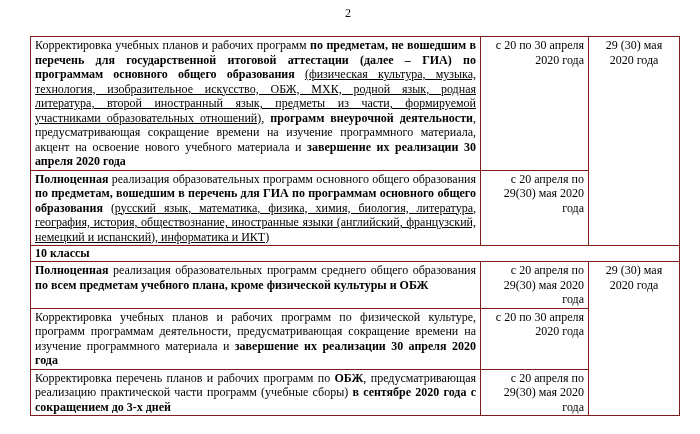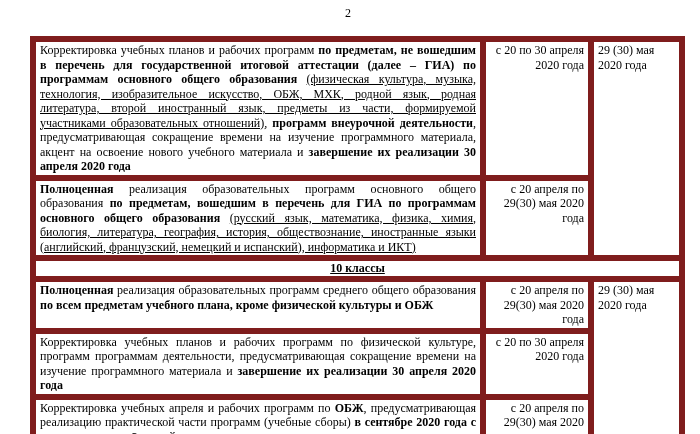--- a/index.html
+++ b/index.html
@@ -27,39 +27,37 @@
   }
   table.doc-table {
     position: absolute;
     left: 30px;
     top: 36px;
     width: 649px;
     border-collapse: collapse;
     table-layout: fixed;
   }
   table.doc-table td {
-    border: 6px solid #7f1d1d;
+    border: 1px solid #7f1d1d;
     vertical-align: top;
     padding: 1px 4px;
     font-size: 12px;
     line-height: 14.5px;
     overflow: hidden;
   }
   td.activity { text-align: justify; }
   td.period   { text-align: right; }
   td.deadline {
     vertical-align: middle;
-    text-align: left;
+    text-align: center;
   }
   tr.section-header td {
-    text-align: center;
     font-weight: bold;
     padding: 0 4px;
     line-height: 15px;
-    text-decoration: underline;
   }
   .b { font-weight: bold; }
   .u { text-decoration: underline; }
 </style>
 </head>
 <body>
 
 <div class="page">
 
   <div class="page-number">2</div>
@@ -86,19 +84,19 @@
       <tr style="height:40px">
         <td class="activity"><span class="b">Полноценная</span><span> реализация образовательных программ среднего общего образования </span><span class="b">по всем предметам учебного плана, кроме физической культуры и ОБЖ</span></td>
         <td class="period">с 20 апреля по 29(30) мая 2020 года</td>
         <td class="deadline" rowspan="3">29 (30) мая 2020 года</td>
       </tr>
       <tr style="height:47px">
         <td class="activity"><span>Корректировка учебных планов и рабочих программ по физической культуре, программ программам деятельности, предусматривающая сокращение времени на изучение программного материала и </span><span class="b">завершение их реализации 30 апреля 2020 года</span></td>
         <td class="period">с 20 по 30 апреля 2020 года</td>
       </tr>
       <tr style="height:45px">
-        <td class="activity"><span>Корректировка учебных апреля и рабочих программ по </span><span class="b">ОБЖ</span><span>, предусматривающая реализацию практической части программ (учебные сборы) </span><span class="b">в сентябре 2020 года с сокращением до 3-х дней</span></td>
+        <td class="activity"><span>Корректировка перечень планов и рабочих программ по </span><span class="b">ОБЖ</span><span>, предусматривающая реализацию практической части программ (учебные сборы) </span><span class="b">в сентябре 2020 года с сокращением до 3-х дней</span></td>
         <td class="period">с 20 апреля по 29(30) мая 2020 года</td>
       </tr>
     </tbody>
   </table>
 
 </div>
 
 </body></html>

